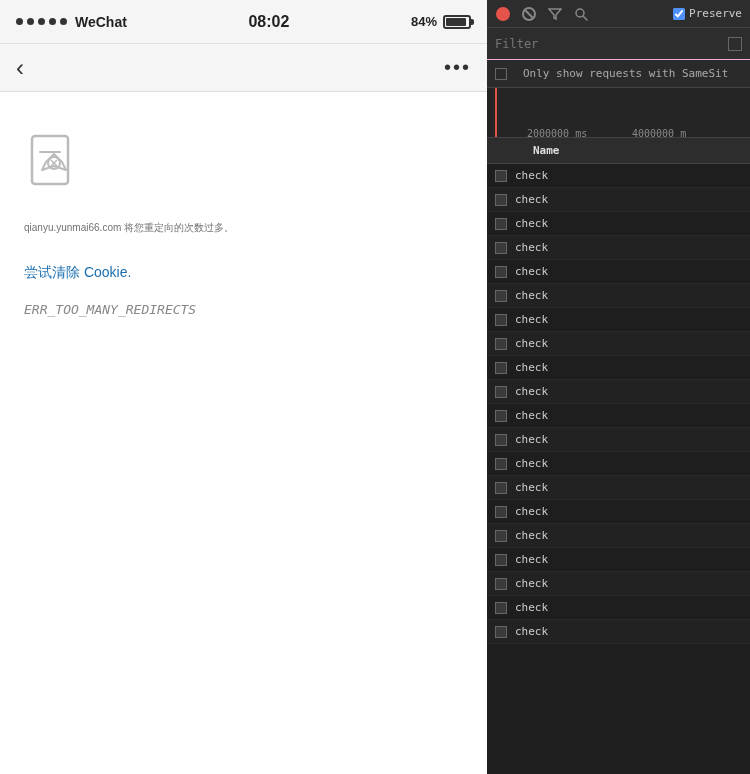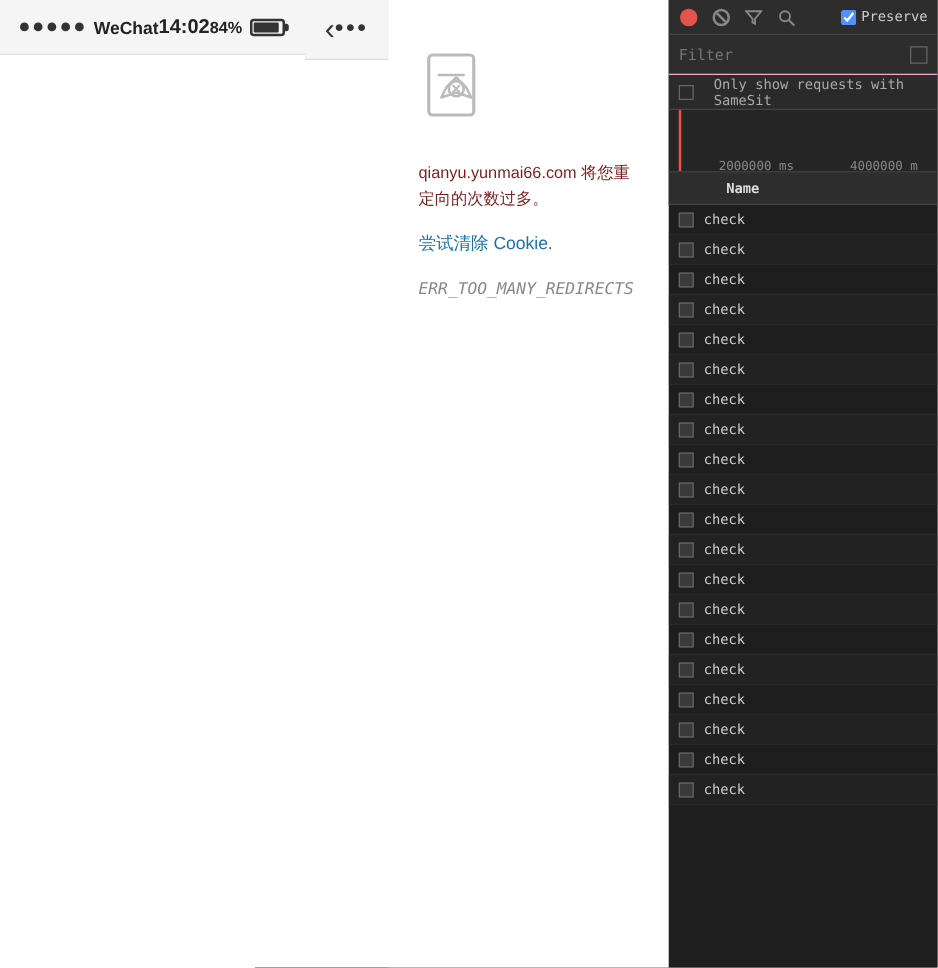--- a/index.html
+++ b/index.html
@@ -8,24 +8,25 @@
       height: 774px;
       display: flex;
       flex-direction: row;
       font-family: -apple-system, BlinkMacSystemFont, 'Helvetica Neue', Arial, sans-serif;
       overflow: hidden;
       background: #000;
     }
 
     
     .mobile-panel {
-      width: 535px;
+      width: 487px;
       height: 774px;
       background: #fff;
       display: flex;
+      flex-direction: column;
       flex-shrink: 0;
     }
 
     
     .status-bar {
       background: #f5f5f5;
       height: 44px;
       display: flex;
       align-items: center;
       justify-content: space-between;
@@ -130,23 +131,23 @@
 
     .error-title {
       font-size: 26px;
       font-weight: 700;
       color: #111;
       margin-bottom: 20px;
       line-height: 1.3;
     }
 
     .error-desc {
-      font-size: 13px;
-      color: #7f1d1d;
-      margin-bottom: 16px;
+      font-size: 10px;
+      color: #737373;
+      margin-bottom: 28px;
       line-height: 1.6;
     }
 
     .error-link {
       font-size: 14px;
       margin-bottom: 20px;
     }
     .error-link a {
       color: #1a6fb0;
       text-decoration: none;
@@ -390,21 +391,21 @@
 
   <div class="status-bar">
     <div class="status-left">
       <div class="signal-dot"></div>
       <div class="signal-dot"></div>
       <div class="signal-dot"></div>
       <div class="signal-dot"></div>
       <div class="signal-dot"></div>
       <span class="status-label">WeChat</span>
     </div>
-    <div class="status-time">14:02</div>
+    <div class="status-time">08:02</div>
     <div class="status-right">
       <span>84%</span>
       <div class="battery-icon">
         <div class="battery-fill"></div>
       </div>
     </div>
   </div>
 
   <div class="nav-bar">
     <span class="nav-back">‹</span>

